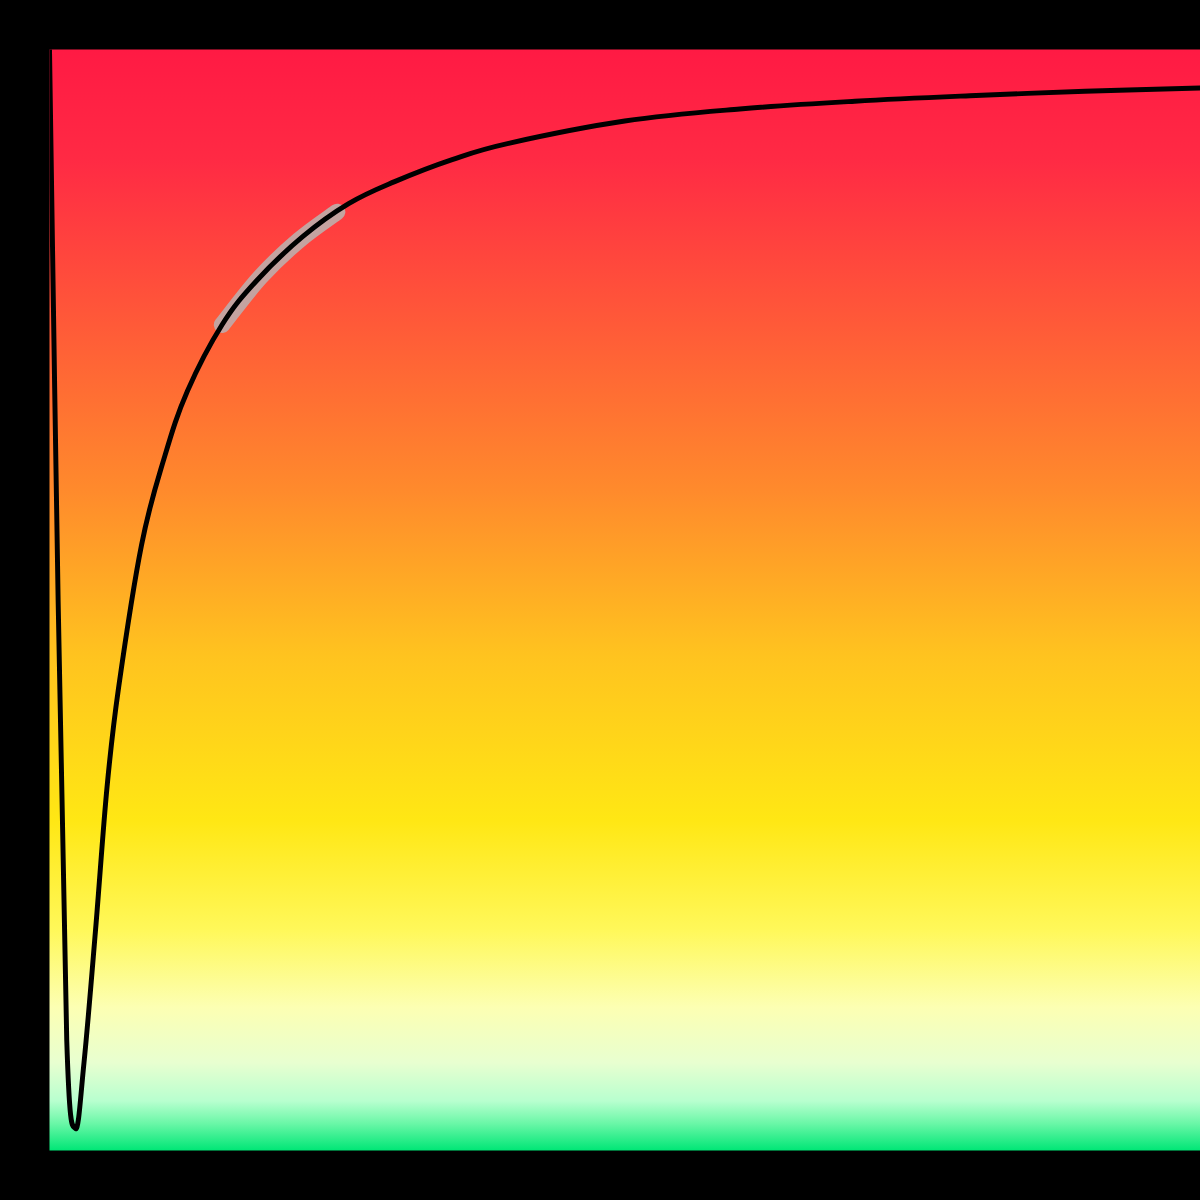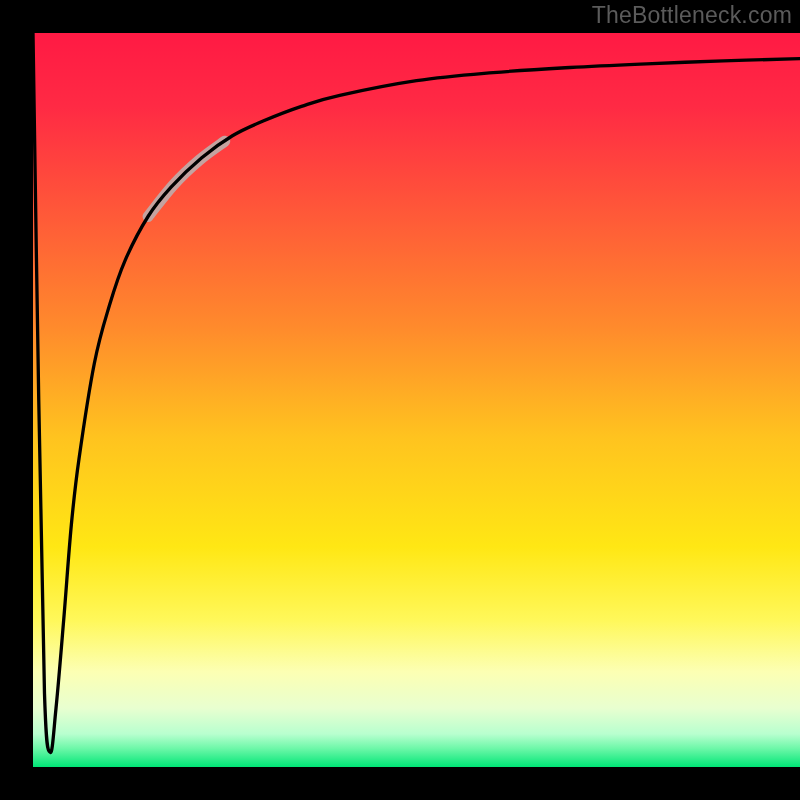--- a/index.html
+++ b/index.html
@@ -46,15 +46,14 @@
 <div class="stage">
 
   <div class="plot" id="plot" style="left: 33px; top: 33px; width: 767px; height: 734px;">
     <div class="gradient" id="gradient" style="background: linear-gradient(rgb(255, 26, 68) 0%, rgb(255, 42, 68) 10%, rgb(255, 90, 56) 25%, rgb(255, 138, 44) 40%, rgb(255, 195, 31) 55%, rgb(255, 231, 20) 70%, rgb(255, 248, 90) 80%, rgb(252, 255, 179) 87%, rgb(232, 255, 208) 92%, rgb(184, 255, 207) 95.5%, rgb(108, 247, 168) 97.5%, rgb(0, 230, 118) 100%);"></div>
     <svg class="curve" id="curveSvg" preserveAspectRatio="none" viewBox="0 0 767 734">
         <path d="M 115.05 183.50 C 119.65 177.77, 131.41 161.82, 140.62 151.69 C 149.82 141.56, 156.98 135.04, 166.18 127.23 C 175.39 119.41, 187.15 111.68, 191.75 108.26" fill="none" stroke="#c4a3a0" stroke-width="11" stroke-linecap="round"></path>
         <path d="M 0.00 0.00 C 1.04 66.06, 3.68 248.09, 5.75 367.00 C 7.82 485.91, 9.43 597.18, 11.50 660.60 C 13.58 724.02, 15.19 716.68, 17.26 719.32 C 19.33 721.96, 20.59 699.06, 23.01 675.28 C 25.43 651.50, 27.92 620.23, 30.68 587.20 C 33.44 554.17, 35.59 520.85, 38.35 491.78 C 41.11 462.71, 41.88 454.79, 46.02 425.72 C 50.16 396.65, 55.84 358.05, 61.36 330.30 C 66.88 302.55, 71.18 290.08, 76.70 271.58 C 82.22 253.08, 85.14 243.39, 92.04 227.54 C 98.94 211.69, 106.77 196.71, 115.05 183.50 C 123.33 170.29, 128.40 164.71, 138.06 154.14 C 147.72 143.57, 157.70 134.03, 168.74 124.78 C 179.78 115.53, 188.38 109.37, 199.42 102.76 C 210.46 96.15, 217.67 93.36, 230.10 88.08 C 242.53 82.80, 254.64 78.02, 268.45 73.40 C 282.26 68.78, 286.09 67.01, 306.80 62.39 C 327.51 57.77, 355.89 51.81, 383.50 47.71 C 411.11 43.61, 432.59 42.01, 460.20 39.64 C 487.81 37.26, 509.29 36.08, 536.90 34.50 C 564.51 32.91, 585.99 32.02, 613.60 30.83 C 641.21 29.64, 662.69 28.82, 690.30 27.89 C 717.91 26.97, 753.19 26.09, 767.00 25.69" fill="none" stroke="#000000" stroke-width="3.3" stroke-linecap="round" stroke-linejoin="round"></path>
       </svg>
   </div>
 
-  <div class="watermark">TheBottleneck.com</div>
 
 </div>
 
 </body></html>

